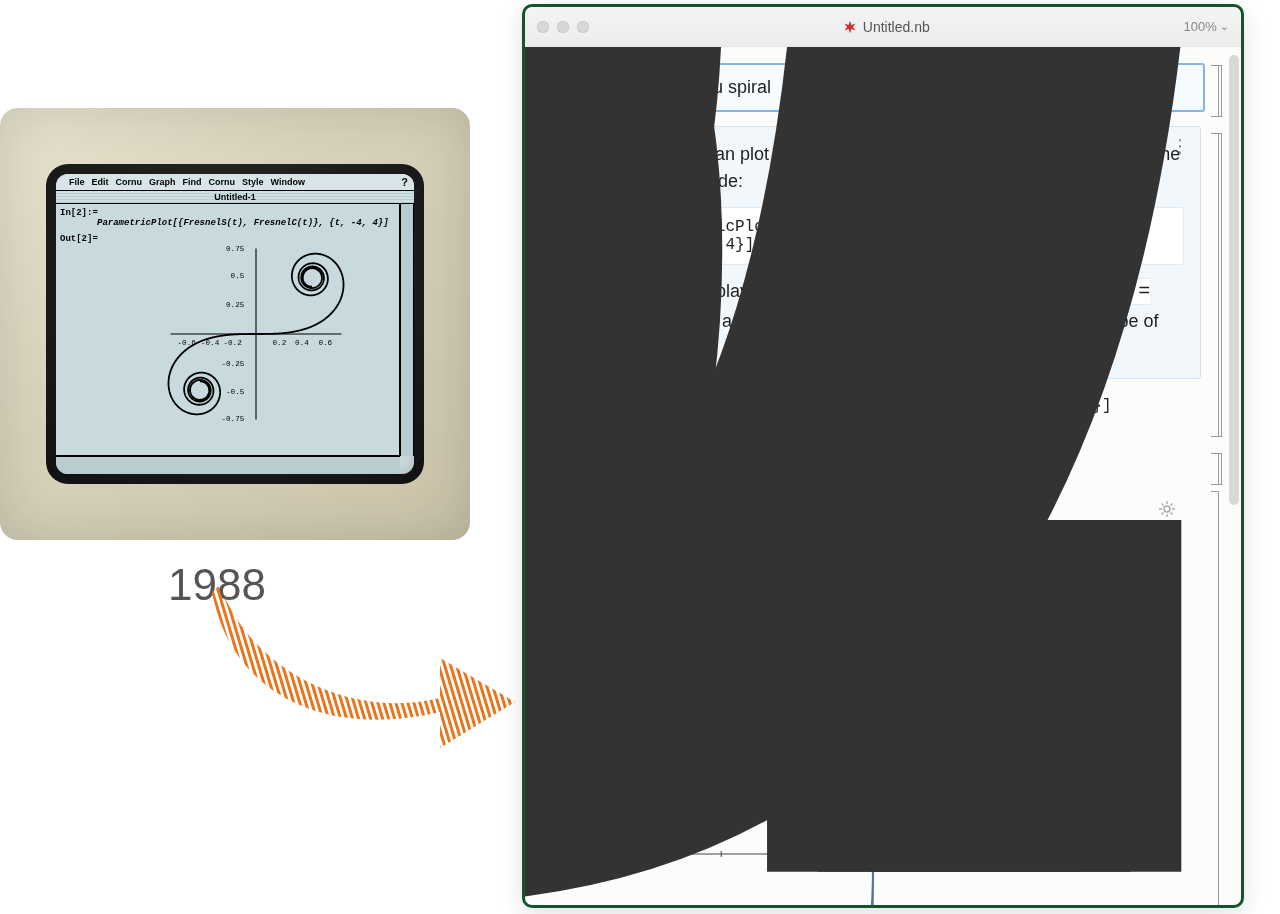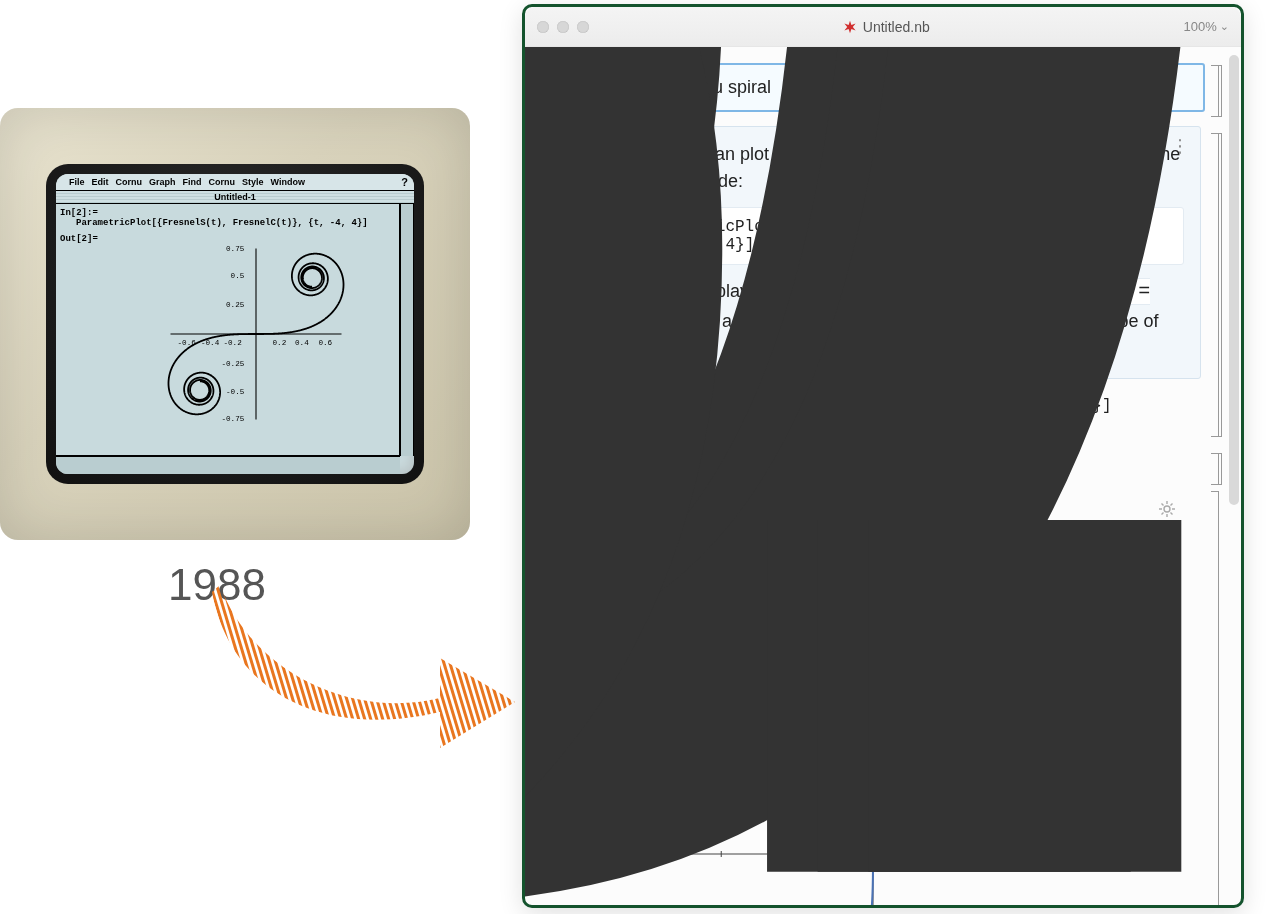--- a/index.html
+++ b/index.html
@@ -167,21 +167,21 @@
         <span>Graph</span>
         <span>Find</span>
         <span>Cornu</span>
         <span>Style</span>
         <span>Window</span>
         <span class="help">?</span>
       </div>
       <div class="mac-titlebar">Untitled-1</div>
       <div class="mac-body">
         <div class="mac-in"><span>In[2]:=</span></div>
-        <div class="mac-in" style="margin-left:16px;">ParametricPlot[{FresnelS(t), FresnelC(t)}, {t, -4, 4}]</div>
+        <div class="mac-in" style="margin-left:37px;font-style:italic;">ParametricPlot[{FresnelS(t), FresnelC(t)}, {t, -4, 4}]</div>
         <div class="mac-out"><span>Out[2]=</span></div>
         <div class="mac-plot">
           <svg viewBox="-1 -1 2 2">
             <g stroke="#000" stroke-width="0.012" fill="none">
               <line x1="-0.95" y1="0" x2="0.95" y2="0"></line>
               <line x1="0" y1="-0.95" x2="0" y2="0.95"></line>
             </g>
             <g id="mac-fresnel" stroke="#000" stroke-width="0.02" fill="none">
                 <path d="M-0.6230 0.5257 L-0.6180 0.5257 L-0.6130 0.5259 L-0.6081 0.5264 L-0.6031 0.5272 L-0.5982 0.5282 L-0.5934 0.5294 L-0.5886 0.5309 L-0.5839 0.5326 L-0.5793 0.5346 L-0.5748 0.5367 L-0.5704 0.5391 L-0.5661 0.5417 L-0.5620 0.5446 L-0.5580 0.5476 L-0.5542 0.5508 L-0.5505 0.5542 L-0.5471 0.5578 L-0.5437 0.5615 L-0.5406 0.5654 L-0.5377 0.5695 L-0.5350 0.5737 L-0.5325 0.5780 L-0.5302 0.5825 L-0.5281 0.5870 L-0.5262 0.5916 L-0.5246 0.5964 L-0.5232 0.6012 L-0.5221 0.6060 L-0.5212 0.6110 L-0.5205 0.6159 L-0.5201 0.6209 L-0.5199 0.6259 L-0.5200 0.6309 L-0.5203 0.6359 L-0.5208 0.6409 L-0.5216 0.6458 L-0.5226 0.6507 L-0.5239 0.6555 L-0.5254 0.6603 L-0.5271 0.6650 L-0.5290 0.6696 L-0.5312 0.6741 L-0.5336 0.6785 L-0.5362 0.6828 L-0.5390 0.6869 L-0.5419 0.6909 L-0.5451 0.6948 L-0.5485 0.6985 L-0.5520 0.7020 L-0.5557 0.7054 L-0.5596 0.7086 L-0.5636 0.7116 L-0.5677 0.7144 L-0.5720 0.7170 L-0.5764 0.7194 L-0.5808 0.7216 L-0.5854 0.7236 L-0.5901 0.7253 L-0.5949 0.7269 L-0.5997 0.7282 L-0.6046 0.7292 L-0.6095 0.7301 L-0.6145 0.7307 L-0.6195 0.7310 L-0.6245 0.7312 L-0.6295 0.7311 L-0.6345 0.7308 L-0.6394 0.7302 L-0.6444 0.7294 L-0.6493 0.7284 L-0.6541 0.7271 L-0.6589 0.7256 L-0.6636 0.7239 L-0.6682 0.7220 L-0.6727 0.7199 L-0.6771 0.7175 L-0.6814 0.7150 L-0.6856 0.7123 L-0.6897 0.7093 L-0.6936 0.7062 L-0.6973 0.7029 L-0.7010 0.6995 L-0.7044 0.6958 L-0.7077 0.6921 L-0.7108 0.6881 L-0.7137 0.6841 L-0.7164 0.6799 L-0.7189 0.6755 L-0.7212 0.6711 L-0.7234 0.6666 L-0.7253 0.6620 L-0.7270 0.6573 L-0.7285 0.6525 L-0.7297 0.6477 L-0.7308 0.6428 L-0.7316 0.6378 L-0.7322 0.6329 L-0.7325 0.6279 L-0.7327 0.6229 L-0.7326 0.6179 L-0.7323 0.6129 L-0.7317 0.6079 L-0.7310 0.6030 L-0.7300 0.5981 L-0.7288 0.5932 L-0.7274 0.5884 L-0.7257 0.5837 L-0.7239 0.5791 L-0.7218 0.5745 L-0.7196 0.5700 L-0.7171 0.5657 L-0.7145 0.5614 L-0.7116 0.5573 L-0.7086 0.5533 L-0.7054 0.5495 L-0.7021 0.5458 L-0.6986 0.5422 L-0.6949 0.5388 L-0.6911 0.5356 L-0.6871 0.5325 L-0.6830 0.5297 L-0.6788 0.5270 L-0.6745 0.5245 L-0.6700 0.5221 L-0.6655 0.5200 L-0.6609 0.5181 L-0.6562 0.5164 L-0.6514 0.5149 L-0.6466 0.5136 L-0.6417 0.5125 L-0.6368 0.5117 L-0.6318 0.5110 L-0.6269 0.5106 L-0.6219 0.5104 L-0.6169 0.5104 L-0.6119 0.5106 L-0.6069 0.5111 L-0.6019 0.5117 L-0.5970 0.5126 L-0.5921 0.5137 L-0.5873 0.5150 L-0.5825 0.5165 L-0.5778 0.5182 L-0.5732 0.5201 L-0.5687 0.5222 L-0.5642 0.5245 L-0.5599 0.5269 L-0.5556 0.5296 L-0.5515 0.5325 L-0.5476 0.5355 L-0.5437 0.5387 L-0.5400 0.5420 L-0.5364 0.5455 L-0.5330 0.5492 L-0.5297 0.5530 L-0.5267 0.5569 L-0.5237 0.5610 L-0.5210 0.5651 L-0.5184 0.5694 L-0.5160 0.5738 L-0.5138 0.5783 L-0.5118 0.5829 L-0.5100 0.5876 L-0.5084 0.5923 L-0.5070 0.5971 L-0.5058 0.6019 L-0.5048 0.6068 L-0.5040 0.6118 L-0.5034 0.6167 L-0.5030 0.6217 L-0.5028 0.6267 L-0.5029 0.6317 L-0.5031 0.6367 L-0.5036 0.6417 L-0.5042 0.6466 L-0.5051 0.6516 L-0.5061 0.6565 L-0.5074 0.6613 L-0.5089 0.6661 L-0.5105 0.6708 L-0.5124 0.6754 L-0.5144 0.6800 L-0.5166 0.6845 L-0.5190 0.6889 L-0.5216 0.6931 L-0.5244 0.6973 L-0.5273 0.7014 L-0.5304 0.7053 L-0.5337 0.7091 L-0.5371 0.7127 L-0.5406 0.7163 L-0.5443 0.7196 L-0.5481 0.7229 L-0.5521 0.7259 L-0.5562 0.7288 L-0.5603 0.7316 L-0.5646 0.7341 L-0.5690 0.7365 L-0.5735 0.7387 L-0.5781 0.7408 L-0.5827 0.7426 L-0.5875 0.7442 L-0.5922 0.7457 L-0.5971 0.7470 L-0.6020 0.7480 L-0.6069 0.7489 L-0.6118 0.7496 L-0.6168 0.7501 L-0.6218 0.7504 L-0.6268 0.7505 L-0.6318 0.7503 L-0.6368 0.7500 L-0.6418 0.7495 L-0.6467 0.7488 L-0.6516 0.7479 L-0.6565 0.7468 L-0.6613 0.7455 L-0.6661 0.7441 L-0.6708 0.7424 L-0.6755 0.7406 L-0.6800 0.7385 L-0.6845 0.7363 L-0.6889 0.7340 L-0.6932 0.7314 L-0.6974 0.7287 L-0.7015 0.7258 L-0.7055 0.7228 L-0.7094 0.7196 L-0.7131 0.7163 L-0.7167 0.7128 L-0.7201 0.7092 L-0.7235 0.7054 L-0.7266 0.7016 L-0.7296 0.6976 L-0.7325 0.6935 L-0.7352 0.6893 L-0.7378 0.6850 L-0.7401 0.6806 L-0.7423 0.6761 L-0.7444 0.6715 L-0.7462 0.6669 L-0.7479 0.6622 L-0.7494 0.6574 L-0.7507 0.6526 L-0.7518 0.6477 L-0.7528 0.6428 L-0.7535 0.6378 L-0.7541 0.6329 L-0.7544 0.6279 L-0.7546 0.6229 L-0.7546 0.6179 L-0.7544 0.6129 L-0.7541 0.6079 L-0.7535 0.6029 L-0.7528 0.5980 L-0.7518 0.5931 L-0.7507 0.5882 L-0.7494 0.5834 L-0.7479 0.5786 L-0.7463 0.5739 L-0.7444 0.5692 L-0.7424 0.5647 L-0.7403 0.5601 L-0.7379 0.5557 L-0.7354 0.5514 L-0.7328 0.5472 L-0.7300 0.5430 L-0.7270 0.5390 L-0.7239 0.5351 L-0.7207 0.5313 L-0.7173 0.5276 L-0.7138 0.5240 L-0.7101 0.5206 L-0.7063 0.5173 L-0.7025 0.5142 L-0.6985 0.5112 L-0.6944 0.5083 L-0.6902 0.5056 L-0.6858 0.5031 L-0.6815 0.5007 L-0.6770 0.4985 L-0.6724 0.4964 L-0.6678 0.4945 L-0.6631 0.4928 L-0.6584 0.4912 L-0.6536 0.4898 L-0.6487 0.4886 L-0.6438 0.4875 L-0.6389 0.4867 L-0.6340 0.4860 L-0.6290 0.4855 L-0.6240 0.4851 L-0.6190 0.4850 L-0.6140 0.4850 L-0.6090 0.4852 L-0.6040 0.4856 L-0.5990 0.4861 L-0.5941 0.4868 L-0.5892 0.4877 L-0.5843 0.4888 L-0.5794 0.4900 L-0.5747 0.4915 L-0.5699 0.4930 L-0.5652 0.4948 L-0.5606 0.4967 L-0.5560 0.4988 L-0.5516 0.5010 L-0.5472 0.5034 L-0.5429 0.5059 L-0.5386 0.5086 L-0.5345 0.5114 L-0.5305 0.5144 L-0.5266 0.5175 L-0.5228 0.5207 L-0.5191 0.5241 L-0.5155 0.5276 L-0.5120 0.5312 L-0.5087 0.5349 L-0.5055 0.5388 L-0.5024 0.5427 L-0.4995 0.5468 L-0.4967 0.5509 L-0.4941 0.5552 L-0.4916 0.5595 L-0.4892 0.5639 L-0.4870 0.5684 L-0.4850 0.5730 L-0.4831 0.5776 L-0.4814 0.5823 L-0.4798 0.5870 L-0.4784 0.5918 L-0.4771 0.5967 L-0.4760 0.6015 L-0.4751 0.6065 L-0.4744 0.6114 L-0.4738 0.6164 L-0.4733 0.6213 L-0.4731 0.6263 L-0.4730 0.6313 L-0.4731 0.6363 L-0.4733 0.6413 L-0.4737 0.6463 L-0.4743 0.6513 L-0.4750 0.6562 L-0.4759 0.6611 L-0.4770 0.6660 L-0.4782 0.6709 L-0.4795 0.6757 L-0.4811 0.6805 L-0.4828 0.6852 L-0.4846 0.6898 L-0.4866 0.6944 L-0.4887 0.6989 L-0.4910 0.7034 L-0.4935 0.7077 L-0.4960 0.7120 L-0.4987 0.7162 L-0.5016 0.7203 L-0.5045 0.7244 L-0.5076 0.7283 L-0.5109 0.7321 L-0.5142 0.7358 L-0.5177 0.7394 L-0.5213 0.7429 L-0.5249 0.7463 L-0.5287 0.7495 L-0.5326 0.7527 L-0.5366 0.7557 L-0.5407 0.7586 L-0.5449 0.7613 L-0.5492 0.7639 L-0.5535 0.7664 L-0.5579 0.7688 L-0.5624 0.7710 L-0.5670 0.7730 L-0.5716 0.7749 L-0.5763 0.7767 L-0.5810 0.7783 L-0.5858 0.7798 L-0.5906 0.7811 L-0.5955 0.7823 L-0.6003 0.7833 L-0.6053 0.7842 L-0.6102 0.7849 L-0.6152 0.7854 L-0.6202 0.7858 L-0.6252 0.7861 L-0.6302 0.7862 L-0.6352 0.7861 L-0.6402 0.7859 L-0.6451 0.7855 L-0.6501 0.7850 L-0.6551 0.7844 L-0.6600 0.7835 L-0.6649 0.7826 L-0.6698 0.7815 L-0.6746 0.7802 L-0.6794 0.7788 L-0.6842 0.7772 L-0.6889 0.7755 L-0.6935 0.7737 L-0.6981 0.7717 L-0.7026 0.7696 L-0.7071 0.7673 L-0.7115 0.7649 L-0.7158 0.7624 L-0.7201 0.7598 L-0.7242 0.7570 L-0.7283 0.7541 L-0.7323 0.7511 L-0.7362 0.7480 L-0.7400 0.7447 L-0.7437 0.7414 L-0.7473 0.7379 L-0.7508 0.7344 L-0.7542 0.7307 L-0.7575 0.7269 L-0.7607 0.7231 L-0.7637 0.7191 L-0.7667 0.7151 L-0.7695 0.7109 L-0.7722 0.7067 L-0.7748 0.7025 L-0.7773 0.6981 L-0.7796 0.6937 L-0.7818 0.6892 L-0.7839 0.6846 L-0.7858 0.6800 L-0.7876 0.6754 L-0.7893 0.6707 L-0.7908 0.6659 L-0.7922 0.6611 L-0.7935 0.6563 L-0.7946 0.6514 L-0.7956 0.6465 L-0.7964 0.6415 L-0.7971 0.6366 L-0.7977 0.6316 L-0.7981 0.6266 L-0.7984 0.6217 L-0.7985 0.6167 L-0.7985 0.6117 L-0.7984 0.6067 L-0.7981 0.6017 L-0.7976 0.5967 L-0.7971 0.5917 L-0.7964 0.5868 L-0.7956 0.5818 L-0.7946 0.5769 L-0.7935 0.5721 L-0.7922 0.5672 L-0.7908 0.5624 L-0.7893 0.5576 L-0.7877 0.5529 L-0.7859 0.5482 L-0.7840 0.5436 L-0.7820 0.5390 L-0.7799 0.5345 L-0.7776 0.5301 L-0.7752 0.5257 L-0.7727 0.5213 L-0.7701 0.5171 L-0.7673 0.5129 L-0.7645 0.5088 L-0.7615 0.5048 L-0.7585 0.5008 L-0.7553 0.4970 L-0.7520 0.4932 L-0.7486 0.4895 L-0.7452 0.4859 L-0.7416 0.4824 L-0.7379 0.4790 L-0.7342 0.4757 L-0.7304 0.4725 L-0.7264 0.4694 L-0.7224 0.4663 L-0.7184 0.4635 L-0.7142 0.4607 L-0.7100 0.4580 L-0.7057 0.4554 L-0.7014 0.4530 L-0.6969 0.4506 L-0.6925 0.4484 L-0.6879 0.4463 L-0.6833 0.4443 L-0.6787 0.4425 L-0.6740 0.4407 L-0.6693 0.4391 L-0.6645 0.4376 L-0.6597 0.4362 L-0.6549 0.4349 L-0.6500 0.4338 L-0.6451 0.4328 L-0.6402 0.4319 L-0.6352 0.4312 L-0.6303 0.4305 L-0.6253 0.4300 L-0.6203 0.4297 L-0.6153 0.4294 L-0.6103 0.4293 L-0.6053 0.4293 L-0.6003 0.4294 L-0.5953 0.4297 L-0.5903 0.4300 L-0.5854 0.4305 L-0.5804 0.4312 L-0.5755 0.4319 L-0.5705 0.4328 L-0.5656 0.4338 L-0.5608 0.4349 L-0.5559 0.4361 L-0.5511 0.4375 L-0.5463 0.4389 L-0.5416 0.4405 L-0.5369 0.4422 L-0.5322 0.4440 L-0.5276 0.4459 L-0.5230 0.4480 L-0.5185 0.4501 L-0.5141 0.4524 L-0.5097 0.4548 L-0.5053 0.4572 L-0.5010 0.4598 L-0.4968 0.4625 L-0.4926 0.4653 L-0.4885 0.4681 L-0.4845 0.4711 L-0.4806 0.4742 L-0.4767 0.4773 L-0.4729 0.4806 L-0.4692 0.4839 L-0.4655 0.4873 L-0.4620 0.4909 L-0.4585 0.4944 L-0.4551 0.4981 L-0.4518 0.5019 L-0.4486 0.5057 L-0.4455 0.5096 L-0.4424 0.5136 L-0.4395 0.5176 L-0.4366 0.5217 L-0.4339 0.5259 L-0.4312 0.5301 L-0.4287 0.5344 L-0.4262 0.5388 L-0.4239 0.5432 L-0.4216 0.5477 L-0.4195 0.5522 L-0.4174 0.5567 L-0.4155 0.5614 L-0.4136 0.5660 L-0.4119 0.5707 L-0.4103 0.5754 L-0.4087 0.5802 L-0.4073 0.5850 L-0.4060 0.5898 L-0.4048 0.5947 L-0.4037 0.5995 L-0.4027 0.6044 L-0.4019 0.6094 L-0.4011 0.6143 L-0.4005 0.6193 L-0.3999 0.6242 L-0.3995 0.6292 L-0.3992 0.6342 L-0.3989 0.6392 L-0.3988 0.6442 L-0.3988 0.6492 L-0.3989 0.6542 L-0.3992 0.6592 L-0.3995 0.6642 L-0.3999 0.6692 L-0.4005 0.6741 L-0.4011 0.6791 L-0.4019 0.6840 L-0.4027 0.6890 L-0.4037 0.6939 L-0.4048 0.6987 L-0.4059 0.7036 L-0.4072 0.7084 L-0.4086 0.7132 L-0.4101 0.7180 L-0.4116 0.7228 L-0.4133 0.7275 L-0.4151 0.7322 L-0.4170 0.7368 L-0.4189 0.7414 L-0.4210 0.7459 L-0.4232 0.7505 L-0.4254 0.7549 L-0.4277 0.7593 L-0.4302 0.7637 L-0.4327 0.7680 L-0.4353 0.7723 L-0.4380 0.7765 L-0.4408 0.7806 L-0.4437 0.7847 L-0.4466 0.7888 L-0.4496 0.7928 L-0.4527 0.7967 L-0.4559 0.8005 L-0.4592 0.8043 L-0.4625 0.8080 L-0.4659 0.8117 L-0.4694 0.8153 L-0.4730 0.8188 L-0.4766 0.8222 L-0.4803 0.8256 L-0.4841 0.8289 L-0.4879 0.8321 L-0.4918 0.8353 L-0.4957 0.8384 L-0.4997 0.8413 L-0.5038 0.8443 L-0.5079 0.8471 L-0.5121 0.8499 L-0.5163 0.8525 L-0.5206 0.8551 L-0.5249 0.8576 L-0.5293 0.8601 L-0.5337 0.8624 L-0.5381 0.8647 L-0.5426 0.8668 L-0.5472 0.8689 L-0.5518 0.8709 L-0.5564 0.8728 L-0.5610 0.8747 L-0.5657 0.8764 L-0.5705 0.8780 L-0.5752 0.8796 L-0.5800 0.8811 L-0.5848 0.8825 L-0.5896 0.8838 L-0.5945 0.8850 L-0.5993 0.8861 L-0.6042 0.8871 L-0.6091 0.8880 L-0.6141 0.8889 L-0.6190 0.8896 L-0.6240 0.8903 L-0.6289 0.8909 L-0.6339 0.8914 L-0.6389 0.8918 L-0.6439 0.8921 L-0.6489 0.8923 L-0.6539 0.8924 L-0.6589 0.8925 L-0.6639 0.8924 L-0.6689 0.8923 L-0.6739 0.8921 L-0.6789 0.8917 L-0.6838 0.8913 L-0.6888 0.8909 L-0.6938 0.8903 L-0.6987 0.8896 L-0.7037 0.8889 L-0.7086 0.8880 L-0.7135 0.8871 L-0.7184 0.8861 L-0.7233 0.8850 L-0.7282 0.8839 L-0.7330 0.8826 L-0.7378 0.8813 L-0.7426 0.8798 L-0.7474 0.8784 L-0.7521 0.8768 L-0.7569 0.8751 L-0.7616 0.8734 L-0.7662 0.8716 L-0.7708 0.8697 L-0.7754 0.8677 L-0.7800 0.8657 L-0.7845 0.8635 L-0.7890 0.8613 L-0.7935 0.8591 L-0.7979 0.8567 L-0.8023 0.8543 L-0.8066 0.8518 L-0.8109 0.8493 L-0.8152 0.8467 L-0.8194 0.8440 L-0.8236 0.8412 L-0.8277 0.8384 L-0.8318 0.8355 L-0.8358 0.8326 L-0.8398 0.8295 L-0.8437 0.8265 L-0.8476 0.8233 L-0.8515 0.8201 L-0.8552 0.8169 L-0.8590 0.8135 L-0.8627 0.8102 L-0.8663 0.8067 L-0.8699 0.8032 L-0.8734 0.7997 L-0.8769 0.7961 L-0.8803 0.7924 L-0.8837 0.7887 L-0.8870 0.7850 L-0.8902 0.7812 L-0.8934 0.7773 L-0.8965 0.7734 L-0.8996 0.7695 L-0.9026 0.7655 L-0.9055 0.7614 L-0.9084 0.7574 L-0.9113 0.7532 L-0.9140 0.7491 L-0.9167 0.7449 L-0.9194 0.7406 L-0.9220 0.7364 L-0.9245 0.7320 L-0.9269 0.7277 L-0.9293 0.7233 L-0.9317 0.7189 L-0.9339 0.7144 L-0.9361 0.7099 L-0.9383 0.7054 L-0.9404 0.7009 L-0.9424 0.6963 L-0.9443 0.6917 L-0.9462 0.6870 L-0.9480 0.6824 L-0.9498 0.6777 L-0.9514 0.6730 L-0.9531 0.6683 L-0.9546 0.6635 L-0.9561 0.6587 L-0.9575 0.6539 L-0.9589 0.6491 L-0.9602 0.6443 L-0.9614 0.6394 L-0.9626 0.6346 L-0.9637 0.6297 L-0.9647 0.6248 L-0.9657 0.6199 L-0.9666 0.6150 L-0.9674 0.6101 L-0.9682 0.6051 L-0.9689 0.6002 L-0.9695 0.5952 L-0.9701 0.5902 L-0.9706 0.5853 L-0.9710 0.5803 L-0.9714 0.5753 L-0.9717 0.5703 L-0.9720 0.5653 L-0.9722 0.5603 L-0.9723 0.5553 L-0.9724 0.5503 L-0.9724 0.5453 L-0.9723 0.5403 L-0.9722 0.5353 L-0.9720 0.5303 L-0.9717 0.5253 L-0.9714 0.5203 L-0.9711 0.5154 L-0.9706 0.5104 L-0.9701 0.5054 L-0.9696 0.5004 L-0.9690 0.4955 L-0.9683 0.4905 L-0.9676 0.4856 L-0.9668 0.4806 L-0.9659 0.4757 L-0.9650 0.4708 L-0.9640 0.4659 L-0.9630 0.4610 L-0.9619 0.4561 L-0.9608 0.4512 L-0.9596 0.4464 L-0.9583 0.4415 L-0.9570 0.4367 L-0.9557 0.4319 L-0.9543 0.4271 L-0.9528 0.4223 L-0.9513 0.4176 L-0.9497 0.4128 L-0.9481 0.4081 L-0.9464 0.4034 L-0.9446 0.3987 L-0.9429 0.3940 L-0.9410 0.3894 L-0.9391 0.3848 L-0.9372 0.3801 L-0.9352 0.3756 L-0.9332 0.3710 L-0.9311 0.3664 L-0.9289 0.3619 L-0.9268 0.3574 L-0.9245 0.3530 L-0.9222 0.3485 L-0.9199 0.3441 L-0.9176 0.3397 L-0.9151 0.3353 L-0.9127 0.3309 L-0.9102 0.3266 L-0.9076 0.3223 L-0.9050 0.3180 L-0.9024 0.3138 L-0.8997 0.3096 L-0.8970 0.3054 L-0.8942 0.3012 L-0.8914 0.2971 L-0.8886 0.2930 L-0.8857 0.2889 L-0.8828 0.2848 L-0.8798 0.2808 L-0.8768 0.2768 L-0.8738 0.2728 L-0.8707 0.2689 L-0.8676 0.2650 L-0.8644 0.2611 L-0.8612 0.2572 L-0.8580 0.2534 L-0.8547 0.2496 L-0.8514 0.2459 L-0.8481 0.2421 L-0.8447 0.2384 L-0.8413 0.2348 L-0.8379 0.2311 L-0.8344 0.2275 L-0.8309 0.2240 L-0.8274 0.2204 L-0.8239 0.2169 L-0.8203 0.2134 L-0.8166 0.2100 L-0.8130 0.2066 L-0.8093 0.2032 L-0.8056 0.1998 L-0.8019 0.1965 L-0.7981 0.1932 L-0.7943 0.1900 L-0.7905 0.1867 L-0.7866 0.1835 L-0.7828 0.1804 L-0.7789 0.1773 L-0.7749 0.1742 L-0.7710 0.1711 L-0.7670 0.1681 L-0.7630 0.1651 L-0.7590 0.1621 L-0.7549 0.1592 L-0.7509 0.1563 L-0.7468 0.1534 L-0.7427 0.1506 L-0.7385 0.1477 L-0.7344 0.1450 L-0.7302 0.1422 L-0.7260 0.1395 L-0.7218 0.1368 L-0.7175 0.1342 L-0.7133 0.1316 L-0.7090 0.1290 L-0.7047 0.1264 L-0.7004 0.1239 L-0.6960 0.1214 L-0.6917 0.1190 L-0.6873 0.1165 L-0.6829 0.1141 L-0.6785 0.1118 L-0.6741 0.1095 L-0.6696 0.1071 L-0.6652 0.1049 L-0.6607 0.1026 L-0.6562 0.1004 L-0.6517 0.0982 L-0.6472 0.0961 L-0.6427 0.0940 L-0.6381 0.0919 L-0.6336 0.0898 L-0.6290 0.0878 L-0.6244 0.0858 L-0.6198 0.0838 L-0.6152 0.0819 L-0.6106 0.0800 L-0.6060 0.0781 L-0.6013 0.0762 L-0.5967 0.0744 L-0.5920 0.0726 L-0.5873 0.0708 L-0.5827 0.0691 L-0.5780 0.0674 L-0.5733 0.0657 L-0.5685 0.0640 L-0.5638 0.0624 L-0.5591 0.0608 L-0.5543 0.0592 L-0.5496 0.0577 L-0.5448 0.0561 L-0.5400 0.0546 L-0.5353 0.0532 L-0.5305 0.0517 L-0.5257 0.0503 L-0.5209 0.0489 L-0.5161 0.0475 L-0.5113 0.0462 L-0.5064 0.0449 L-0.5016 0.0436 L-0.4968 0.0423 L-0.4919 0.0411 L-0.4871 0.0399 L-0.4822 0.0387 L-0.4774 0.0375 L-0.4725 0.0363 L-0.4676 0.0352 L-0.4627 0.0341 L-0.4579 0.0330 L-0.4530 0.0320 L-0.4481 0.0310 L-0.4432 0.0299 L-0.4383 0.0290 L-0.4334 0.0280 L-0.4285 0.0270 L-0.4236 0.0261 L-0.4186 0.0252 L-0.4137 0.0243 L-0.4088 0.0235 L-0.4039 0.0226 L-0.3989 0.0218 L-0.3940 0.0210 L-0.3891 0.0202 L-0.3841 0.0195 L-0.3792 0.0187 L-0.3742 0.0180 L-0.3693 0.0173 L-0.3643 0.0166 L-0.3594 0.0159 L-0.3544 0.0153 L-0.3495 0.0147 L-0.3445 0.0140 L-0.3395 0.0134 L-0.3346 0.0129 L-0.3296 0.0123 L-0.3246 0.0118 L-0.3196 0.0112 L-0.3147 0.0107 L-0.3097 0.0102 L-0.3047 0.0097 L-0.2997 0.0093 L-0.2948 0.0088 L-0.2898 0.0084 L-0.2848 0.0080 L-0.2798 0.0076 L-0.2748 0.0072 L-0.2698 0.0068 L-0.2649 0.0064 L-0.2599 0.0061 L-0.2549 0.0057 L-0.2499 0.0054 L-0.2449 0.0051 L-0.2399 0.0048 L-0.2349 0.0045 L-0.2299 0.0042 L-0.2249 0.0039 L-0.2199 0.0037 L-0.2150 0.0034 L-0.2100 0.0032 L-0.2050 0.0030 L-0.2000 0.0028 L-0.1950 0.0026 L-0.1900 0.0024 L-0.1850 0.0022 L-0.1800 0.0020 L-0.1750 0.0019 L-0.1700 0.0017 L-0.1650 0.0016 L-0.1600 0.0014 L-0.1550 0.0013 L-0.1500 0.0012 L-0.1450 0.0011 L-0.1400 0.0010 L-0.1350 0.0009 L-0.1300 0.0008 L-0.1250 0.0007 L-0.1200 0.0006 L-0.1150 0.0005 L-0.1100 0.0005 L-0.1050 0.0004 L-0.1000 0.0004 L-0.0950 0.0003 L-0.0900 0.0003 L-0.0850 0.0002 L-0.0800 0.0002 L-0.0750 0.0002 L-0.0700 0.0001 L-0.0650 0.0001 L-0.0600 0.0001 L-0.0550 0.0001 L-0.0500 0.0000 L-0.0450 0.0000 L-0.0400 0.0000 L-0.0350 0.0000 L-0.0300 0.0000 L-0.0250 0.0000 L-0.0200 0.0000 L-0.0150 0.0000 L-0.0100 0.0000 L-0.0050 0.0000 L0.0000 0.0000 L0.0000 0.0000 L0.0050 -0.0000 L0.0100 -0.0000 L0.0150 -0.0000 L0.0200 -0.0000 L0.0250 -0.0000 L0.0300 -0.0000 L0.0350 -0.0000 L0.0400 -0.0000 L0.0450 -0.0000 L0.0500 -0.0000 L0.0550 -0.0001 L0.0600 -0.0001 L0.0650 -0.0001 L0.0700 -0.0001 L0.0750 -0.0002 L0.0800 -0.0002 L0.0850 -0.0002 L0.0900 -0.0003 L0.0950 -0.0003 L0.1000 -0.0004 L0.1050 -0.0004 L0.1100 -0.0005 L0.1150 -0.0005 L0.1200 -0.0006 L0.1250 -0.0007 L0.1300 -0.0008 L0.1350 -0.0009 L0.1400 -0.0010 L0.1450 -0.0011 L0.1500 -0.0012 L0.1550 -0.0013 L0.1600 -0.0014 L0.1650 -0.0016 L0.1700 -0.0017 L0.1750 -0.0019 L0.1800 -0.0020 L0.1850 -0.0022 L0.1900 -0.0024 L0.1950 -0.0026 L0.2000 -0.0028 L0.2050 -0.0030 L0.2100 -0.0032 L0.2150 -0.0034 L0.2199 -0.0037 L0.2249 -0.0039 L0.2299 -0.0042 L0.2349 -0.0045 L0.2399 -0.0048 L0.2449 -0.0051 L0.2499 -0.0054 L0.2549 -0.0057 L0.2599 -0.0061 L0.2649 -0.0064 L0.2698 -0.0068 L0.2748 -0.0072 L0.2798 -0.0076 L0.2848 -0.0080 L0.2898 -0.0084 L0.2948 -0.0088 L0.2997 -0.0093 L0.3047 -0.0097 L0.3097 -0.0102 L0.3147 -0.0107 L0.3196 -0.0112 L0.3246 -0.0118 L0.3296 -0.0123 L0.3346 -0.0129 L0.3395 -0.0134 L0.3445 -0.0140 L0.3495 -0.0147 L0.3544 -0.0153 L0.3594 -0.0159 L0.3643 -0.0166 L0.3693 -0.0173 L0.3742 -0.0180 L0.3792 -0.0187 L0.3841 -0.0195 L0.3891 -0.0202 L0.3940 -0.0210 L0.3989 -0.0218 L0.4039 -0.0226 L0.4088 -0.0235 L0.4137 -0.0243 L0.4186 -0.0252 L0.4236 -0.0261 L0.4285 -0.0270 L0.4334 -0.0280 L0.4383 -0.0290 L0.4432 -0.0299 L0.4481 -0.0310 L0.4530 -0.0320 L0.4579 -0.0330 L0.4627 -0.0341 L0.4676 -0.0352 L0.4725 -0.0363 L0.4774 -0.0375 L0.4822 -0.0387 L0.4871 -0.0399 L0.4919 -0.0411 L0.4968 -0.0423 L0.5016 -0.0436 L0.5064 -0.0449 L0.5113 -0.0462 L0.5161 -0.0475 L0.5209 -0.0489 L0.5257 -0.0503 L0.5305 -0.0517 L0.5353 -0.0532 L0.5400 -0.0546 L0.5448 -0.0561 L0.5496 -0.0577 L0.5543 -0.0592 L0.5591 -0.0608 L0.5638 -0.0624 L0.5685 -0.0640 L0.5733 -0.0657 L0.5780 -0.0674 L0.5827 -0.0691 L0.5873 -0.0708 L0.5920 -0.0726 L0.5967 -0.0744 L0.6013 -0.0762 L0.6060 -0.0781 L0.6106 -0.0800 L0.6152 -0.0819 L0.6198 -0.0838 L0.6244 -0.0858 L0.6290 -0.0878 L0.6336 -0.0898 L0.6381 -0.0919 L0.6427 -0.0940 L0.6472 -0.0961 L0.6517 -0.0982 L0.6562 -0.1004 L0.6607 -0.1026 L0.6652 -0.1049 L0.6696 -0.1071 L0.6741 -0.1095 L0.6785 -0.1118 L0.6829 -0.1141 L0.6873 -0.1165 L0.6917 -0.1190 L0.6960 -0.1214 L0.7004 -0.1239 L0.7047 -0.1264 L0.7090 -0.1290 L0.7133 -0.1316 L0.7175 -0.1342 L0.7218 -0.1368 L0.7260 -0.1395 L0.7302 -0.1422 L0.7344 -0.1450 L0.7385 -0.1477 L0.7427 -0.1506 L0.7468 -0.1534 L0.7509 -0.1563 L0.7549 -0.1592 L0.7590 -0.1621 L0.7630 -0.1651 L0.7670 -0.1681 L0.7710 -0.1711 L0.7749 -0.1742 L0.7789 -0.1773 L0.7828 -0.1804 L0.7866 -0.1835 L0.7905 -0.1867 L0.7943 -0.1900 L0.7981 -0.1932 L0.8019 -0.1965 L0.8056 -0.1998 L0.8093 -0.2032 L0.8130 -0.2066 L0.8166 -0.2100 L0.8203 -0.2134 L0.8239 -0.2169 L0.8274 -0.2204 L0.8309 -0.2240 L0.8344 -0.2275 L0.8379 -0.2311 L0.8413 -0.2348 L0.8447 -0.2384 L0.8481 -0.2421 L0.8514 -0.2459 L0.8547 -0.2496 L0.8580 -0.2534 L0.8612 -0.2572 L0.8644 -0.2611 L0.8676 -0.2650 L0.8707 -0.2689 L0.8738 -0.2728 L0.8768 -0.2768 L0.8798 -0.2808 L0.8828 -0.2848 L0.8857 -0.2889 L0.8886 -0.2930 L0.8914 -0.2971 L0.8942 -0.3012 L0.8970 -0.3054 L0.8997 -0.3096 L0.9024 -0.3138 L0.9050 -0.3180 L0.9076 -0.3223 L0.9102 -0.3266 L0.9127 -0.3309 L0.9151 -0.3353 L0.9176 -0.3397 L0.9199 -0.3441 L0.9222 -0.3485 L0.9245 -0.3530 L0.9268 -0.3574 L0.9289 -0.3619 L0.9311 -0.3664 L0.9332 -0.3710 L0.9352 -0.3756 L0.9372 -0.3801 L0.9391 -0.3848 L0.9410 -0.3894 L0.9429 -0.3940 L0.9446 -0.3987 L0.9464 -0.4034 L0.9481 -0.4081 L0.9497 -0.4128 L0.9513 -0.4176 L0.9528 -0.4223 L0.9543 -0.4271 L0.9557 -0.4319 L0.9570 -0.4367 L0.9583 -0.4415 L0.9596 -0.4464 L0.9608 -0.4512 L0.9619 -0.4561 L0.9630 -0.4610 L0.9640 -0.4659 L0.9650 -0.4708 L0.9659 -0.4757 L0.9668 -0.4806 L0.9676 -0.4856 L0.9683 -0.4905 L0.9690 -0.4955 L0.9696 -0.5004 L0.9701 -0.5054 L0.9706 -0.5104 L0.9711 -0.5154 L0.9714 -0.5203 L0.9717 -0.5253 L0.9720 -0.5303 L0.9722 -0.5353 L0.9723 -0.5403 L0.9724 -0.5453 L0.9724 -0.5503 L0.9723 -0.5553 L0.9722 -0.5603 L0.9720 -0.5653 L0.9717 -0.5703 L0.9714 -0.5753 L0.9710 -0.5803 L0.9706 -0.5853 L0.9701 -0.5902 L0.9695 -0.5952 L0.9689 -0.6002 L0.9682 -0.6051 L0.9674 -0.6101 L0.9666 -0.6150 L0.9657 -0.6199 L0.9647 -0.6248 L0.9637 -0.6297 L0.9626 -0.6346 L0.9614 -0.6394 L0.9602 -0.6443 L0.9589 -0.6491 L0.9575 -0.6539 L0.9561 -0.6587 L0.9546 -0.6635 L0.9531 -0.6683 L0.9514 -0.6730 L0.9498 -0.6777 L0.9480 -0.6824 L0.9462 -0.6870 L0.9443 -0.6917 L0.9424 -0.6963 L0.9404 -0.7009 L0.9383 -0.7054 L0.9361 -0.7099 L0.9339 -0.7144 L0.9317 -0.7189 L0.9293 -0.7233 L0.9269 -0.7277 L0.9245 -0.7320 L0.9220 -0.7364 L0.9194 -0.7406 L0.9167 -0.7449 L0.9140 -0.7491 L0.9113 -0.7532 L0.9084 -0.7574 L0.9055 -0.7614 L0.9026 -0.7655 L0.8996 -0.7695 L0.8965 -0.7734 L0.8934 -0.7773 L0.8902 -0.7812 L0.8870 -0.7850 L0.8837 -0.7887 L0.8803 -0.7924 L0.8769 -0.7961 L0.8734 -0.7997 L0.8699 -0.8032 L0.8663 -0.8067 L0.8627 -0.8102 L0.8590 -0.8135 L0.8552 -0.8169 L0.8515 -0.8201 L0.8476 -0.8233 L0.8437 -0.8265 L0.8398 -0.8295 L0.8358 -0.8326 L0.8318 -0.8355 L0.8277 -0.8384 L0.8236 -0.8412 L0.8194 -0.8440 L0.8152 -0.8467 L0.8109 -0.8493 L0.8066 -0.8518 L0.8023 -0.8543 L0.7979 -0.8567 L0.7935 -0.8591 L0.7890 -0.8613 L0.7845 -0.8635 L0.7800 -0.8657 L0.7754 -0.8677 L0.7708 -0.8697 L0.7662 -0.8716 L0.7616 -0.8734 L0.7569 -0.8751 L0.7521 -0.8768 L0.7474 -0.8784 L0.7426 -0.8798 L0.7378 -0.8813 L0.7330 -0.8826 L0.7282 -0.8839 L0.7233 -0.8850 L0.7184 -0.8861 L0.7135 -0.8871 L0.7086 -0.8880 L0.7037 -0.8889 L0.6987 -0.8896 L0.6938 -0.8903 L0.6888 -0.8909 L0.6838 -0.8913 L0.6789 -0.8917 L0.6739 -0.8921 L0.6689 -0.8923 L0.6639 -0.8924 L0.6589 -0.8925 L0.6539 -0.8924 L0.6489 -0.8923 L0.6439 -0.8921 L0.6389 -0.8918 L0.6339 -0.8914 L0.6289 -0.8909 L0.6240 -0.8903 L0.6190 -0.8896 L0.6141 -0.8889 L0.6091 -0.8880 L0.6042 -0.8871 L0.5993 -0.8861 L0.5945 -0.8850 L0.5896 -0.8838 L0.5848 -0.8825 L0.5800 -0.8811 L0.5752 -0.8796 L0.5705 -0.8780 L0.5657 -0.8764 L0.5610 -0.8747 L0.5564 -0.8728 L0.5518 -0.8709 L0.5472 -0.8689 L0.5426 -0.8668 L0.5381 -0.8647 L0.5337 -0.8624 L0.5293 -0.8601 L0.5249 -0.8576 L0.5206 -0.8551 L0.5163 -0.8525 L0.5121 -0.8499 L0.5079 -0.8471 L0.5038 -0.8443 L0.4997 -0.8413 L0.4957 -0.8384 L0.4918 -0.8353 L0.4879 -0.8321 L0.4841 -0.8289 L0.4803 -0.8256 L0.4766 -0.8222 L0.4730 -0.8188 L0.4694 -0.8153 L0.4659 -0.8117 L0.4625 -0.8080 L0.4592 -0.8043 L0.4559 -0.8005 L0.4527 -0.7967 L0.4496 -0.7928 L0.4466 -0.7888 L0.4437 -0.7847 L0.4408 -0.7806 L0.4380 -0.7765 L0.4353 -0.7723 L0.4327 -0.7680 L0.4302 -0.7637 L0.4277 -0.7593 L0.4254 -0.7549 L0.4232 -0.7505 L0.4210 -0.7459 L0.4189 -0.7414 L0.4170 -0.7368 L0.4151 -0.7322 L0.4133 -0.7275 L0.4116 -0.7228 L0.4101 -0.7180 L0.4086 -0.7132 L0.4072 -0.7084 L0.4059 -0.7036 L0.4048 -0.6987 L0.4037 -0.6939 L0.4027 -0.6890 L0.4019 -0.6840 L0.4011 -0.6791 L0.4005 -0.6741 L0.3999 -0.6692 L0.3995 -0.6642 L0.3992 -0.6592 L0.3989 -0.6542 L0.3988 -0.6492 L0.3988 -0.6442 L0.3989 -0.6392 L0.3992 -0.6342 L0.3995 -0.6292 L0.3999 -0.6242 L0.4005 -0.6193 L0.4011 -0.6143 L0.4019 -0.6094 L0.4027 -0.6044 L0.4037 -0.5995 L0.4048 -0.5947 L0.4060 -0.5898 L0.4073 -0.5850 L0.4087 -0.5802 L0.4103 -0.5754 L0.4119 -0.5707 L0.4136 -0.5660 L0.4155 -0.5614 L0.4174 -0.5567 L0.4195 -0.5522 L0.4216 -0.5477 L0.4239 -0.5432 L0.4262 -0.5388 L0.4287 -0.5344 L0.4312 -0.5301 L0.4339 -0.5259 L0.4366 -0.5217 L0.4395 -0.5176 L0.4424 -0.5136 L0.4455 -0.5096 L0.4486 -0.5057 L0.4518 -0.5019 L0.4551 -0.4981 L0.4585 -0.4944 L0.4620 -0.4909 L0.4655 -0.4873 L0.4692 -0.4839 L0.4729 -0.4806 L0.4767 -0.4773 L0.4806 -0.4742 L0.4845 -0.4711 L0.4885 -0.4681 L0.4926 -0.4653 L0.4968 -0.4625 L0.5010 -0.4598 L0.5053 -0.4572 L0.5097 -0.4548 L0.5141 -0.4524 L0.5185 -0.4501 L0.5230 -0.4480 L0.5276 -0.4459 L0.5322 -0.4440 L0.5369 -0.4422 L0.5416 -0.4405 L0.5463 -0.4389 L0.5511 -0.4375 L0.5559 -0.4361 L0.5608 -0.4349 L0.5656 -0.4338 L0.5705 -0.4328 L0.5755 -0.4319 L0.5804 -0.4312 L0.5854 -0.4305 L0.5903 -0.4300 L0.5953 -0.4297 L0.6003 -0.4294 L0.6053 -0.4293 L0.6103 -0.4293 L0.6153 -0.4294 L0.6203 -0.4297 L0.6253 -0.4300 L0.6303 -0.4305 L0.6352 -0.4312 L0.6402 -0.4319 L0.6451 -0.4328 L0.6500 -0.4338 L0.6549 -0.4349 L0.6597 -0.4362 L0.6645 -0.4376 L0.6693 -0.4391 L0.6740 -0.4407 L0.6787 -0.4425 L0.6833 -0.4443 L0.6879 -0.4463 L0.6925 -0.4484 L0.6969 -0.4506 L0.7014 -0.4530 L0.7057 -0.4554 L0.7100 -0.4580 L0.7142 -0.4607 L0.7184 -0.4635 L0.7224 -0.4663 L0.7264 -0.4694 L0.7304 -0.4725 L0.7342 -0.4757 L0.7379 -0.4790 L0.7416 -0.4824 L0.7452 -0.4859 L0.7486 -0.4895 L0.7520 -0.4932 L0.7553 -0.4970 L0.7585 -0.5008 L0.7615 -0.5048 L0.7645 -0.5088 L0.7673 -0.5129 L0.7701 -0.5171 L0.7727 -0.5213 L0.7752 -0.5257 L0.7776 -0.5301 L0.7799 -0.5345 L0.7820 -0.5390 L0.7840 -0.5436 L0.7859 -0.5482 L0.7877 -0.5529 L0.7893 -0.5576 L0.7908 -0.5624 L0.7922 -0.5672 L0.7935 -0.5721 L0.7946 -0.5769 L0.7956 -0.5818 L0.7964 -0.5868 L0.7971 -0.5917 L0.7976 -0.5967 L0.7981 -0.6017 L0.7984 -0.6067 L0.7985 -0.6117 L0.7985 -0.6167 L0.7984 -0.6217 L0.7981 -0.6266 L0.7977 -0.6316 L0.7971 -0.6366 L0.7964 -0.6415 L0.7956 -0.6465 L0.7946 -0.6514 L0.7935 -0.6563 L0.7922 -0.6611 L0.7908 -0.6659 L0.7893 -0.6707 L0.7876 -0.6754 L0.7858 -0.6800 L0.7839 -0.6846 L0.7818 -0.6892 L0.7796 -0.6937 L0.7773 -0.6981 L0.7748 -0.7025 L0.7722 -0.7067 L0.7695 -0.7109 L0.7667 -0.7151 L0.7637 -0.7191 L0.7607 -0.7231 L0.7575 -0.7269 L0.7542 -0.7307 L0.7508 -0.7344 L0.7473 -0.7379 L0.7437 -0.7414 L0.7400 -0.7447 L0.7362 -0.7480 L0.7323 -0.7511 L0.7283 -0.7541 L0.7242 -0.7570 L0.7201 -0.7598 L0.7158 -0.7624 L0.7115 -0.7649 L0.7071 -0.7673 L0.7026 -0.7696 L0.6981 -0.7717 L0.6935 -0.7737 L0.6889 -0.7755 L0.6842 -0.7772 L0.6794 -0.7788 L0.6746 -0.7802 L0.6698 -0.7815 L0.6649 -0.7826 L0.6600 -0.7835 L0.6551 -0.7844 L0.6501 -0.7850 L0.6451 -0.7855 L0.6402 -0.7859 L0.6352 -0.7861 L0.6302 -0.7862 L0.6252 -0.7861 L0.6202 -0.7858 L0.6152 -0.7854 L0.6102 -0.7849 L0.6053 -0.7842 L0.6003 -0.7833 L0.5955 -0.7823 L0.5906 -0.7811 L0.5858 -0.7798 L0.5810 -0.7783 L0.5763 -0.7767 L0.5716 -0.7749 L0.5670 -0.7730 L0.5624 -0.7710 L0.5579 -0.7688 L0.5535 -0.7664 L0.5492 -0.7639 L0.5449 -0.7613 L0.5407 -0.7586 L0.5366 -0.7557 L0.5326 -0.7527 L0.5287 -0.7495 L0.5249 -0.7463 L0.5213 -0.7429 L0.5177 -0.7394 L0.5142 -0.7358 L0.5109 -0.7321 L0.5076 -0.7283 L0.5045 -0.7244 L0.5016 -0.7203 L0.4987 -0.7162 L0.4960 -0.7120 L0.4935 -0.7077 L0.4910 -0.7034 L0.4887 -0.6989 L0.4866 -0.6944 L0.4846 -0.6898 L0.4828 -0.6852 L0.4811 -0.6805 L0.4795 -0.6757 L0.4782 -0.6709 L0.4770 -0.6660 L0.4759 -0.6611 L0.4750 -0.6562 L0.4743 -0.6513 L0.4737 -0.6463 L0.4733 -0.6413 L0.4731 -0.6363 L0.4730 -0.6313 L0.4731 -0.6263 L0.4733 -0.6213 L0.4738 -0.6164 L0.4744 -0.6114 L0.4751 -0.6065 L0.4760 -0.6015 L0.4771 -0.5967 L0.4784 -0.5918 L0.4798 -0.5870 L0.4814 -0.5823 L0.4831 -0.5776 L0.4850 -0.5730 L0.4870 -0.5684 L0.4892 -0.5639 L0.4916 -0.5595 L0.4941 -0.5552 L0.4967 -0.5509 L0.4995 -0.5468 L0.5024 -0.5427 L0.5055 -0.5388 L0.5087 -0.5349 L0.5120 -0.5312 L0.5155 -0.5276 L0.5191 -0.5241 L0.5228 -0.5207 L0.5266 -0.5175 L0.5305 -0.5144 L0.5345 -0.5114 L0.5386 -0.5086 L0.5429 -0.5059 L0.5472 -0.5034 L0.5516 -0.5010 L0.5560 -0.4988 L0.5606 -0.4967 L0.5652 -0.4948 L0.5699 -0.4930 L0.5747 -0.4915 L0.5794 -0.4900 L0.5843 -0.4888 L0.5892 -0.4877 L0.5941 -0.4868 L0.5990 -0.4861 L0.6040 -0.4856 L0.6090 -0.4852 L0.6140 -0.4850 L0.6190 -0.4850 L0.6240 -0.4851 L0.6290 -0.4855 L0.6340 -0.4860 L0.6389 -0.4867 L0.6438 -0.4875 L0.6487 -0.4886 L0.6536 -0.4898 L0.6584 -0.4912 L0.6631 -0.4928 L0.6678 -0.4945 L0.6724 -0.4964 L0.6770 -0.4985 L0.6815 -0.5007 L0.6858 -0.5031 L0.6902 -0.5056 L0.6944 -0.5083 L0.6985 -0.5112 L0.7025 -0.5142 L0.7063 -0.5173 L0.7101 -0.5206 L0.7138 -0.5240 L0.7173 -0.5276 L0.7207 -0.5313 L0.7239 -0.5351 L0.7270 -0.5390 L0.7300 -0.5430 L0.7328 -0.5472 L0.7354 -0.5514 L0.7379 -0.5557 L0.7403 -0.5601 L0.7424 -0.5647 L0.7444 -0.5692 L0.7463 -0.5739 L0.7479 -0.5786 L0.7494 -0.5834 L0.7507 -0.5882 L0.7518 -0.5931 L0.7528 -0.5980 L0.7535 -0.6029 L0.7541 -0.6079 L0.7544 -0.6129 L0.7546 -0.6179 L0.7546 -0.6229 L0.7544 -0.6279 L0.7541 -0.6329 L0.7535 -0.6378 L0.7528 -0.6428 L0.7518 -0.6477 L0.7507 -0.6526 L0.7494 -0.6574 L0.7479 -0.6622 L0.7462 -0.6669 L0.7444 -0.6715 L0.7423 -0.6761 L0.7401 -0.6806 L0.7378 -0.6850 L0.7352 -0.6893 L0.7325 -0.6935 L0.7296 -0.6976 L0.7266 -0.7016 L0.7235 -0.7054 L0.7201 -0.7092 L0.7167 -0.7128 L0.7131 -0.7163 L0.7094 -0.7196 L0.7055 -0.7228 L0.7015 -0.7258 L0.6974 -0.7287 L0.6932 -0.7314 L0.6889 -0.7340 L0.6845 -0.7363 L0.6800 -0.7385 L0.6755 -0.7406 L0.6708 -0.7424 L0.6661 -0.7441 L0.6613 -0.7455 L0.6565 -0.7468 L0.6516 -0.7479 L0.6467 -0.7488 L0.6418 -0.7495 L0.6368 -0.7500 L0.6318 -0.7503 L0.6268 -0.7505 L0.6218 -0.7504 L0.6168 -0.7501 L0.6118 -0.7496 L0.6069 -0.7489 L0.6020 -0.7480 L0.5971 -0.7470 L0.5922 -0.7457 L0.5875 -0.7442 L0.5827 -0.7426 L0.5781 -0.7408 L0.5735 -0.7387 L0.5690 -0.7365 L0.5646 -0.7341 L0.5603 -0.7316 L0.5562 -0.7288 L0.5521 -0.7259 L0.5481 -0.7229 L0.5443 -0.7196 L0.5406 -0.7163 L0.5371 -0.7127 L0.5337 -0.7091 L0.5304 -0.7053 L0.5273 -0.7014 L0.5244 -0.6973 L0.5216 -0.6931 L0.5190 -0.6889 L0.5166 -0.6845 L0.5144 -0.6800 L0.5124 -0.6754 L0.5105 -0.6708 L0.5089 -0.6661 L0.5074 -0.6613 L0.5061 -0.6565 L0.5051 -0.6516 L0.5042 -0.6466 L0.5036 -0.6417 L0.5031 -0.6367 L0.5029 -0.6317 L0.5028 -0.6267 L0.5030 -0.6217 L0.5034 -0.6167 L0.5040 -0.6118 L0.5048 -0.6068 L0.5058 -0.6019 L0.5070 -0.5971 L0.5084 -0.5923 L0.5100 -0.5876 L0.5118 -0.5829 L0.5138 -0.5783 L0.5160 -0.5738 L0.5184 -0.5694 L0.5210 -0.5651 L0.5237 -0.5610 L0.5267 -0.5569 L0.5297 -0.5530 L0.5330 -0.5492 L0.5364 -0.5455 L0.5400 -0.5420 L0.5437 -0.5387 L0.5476 -0.5355 L0.5515 -0.5325 L0.5556 -0.5296 L0.5599 -0.5269 L0.5642 -0.5245 L0.5687 -0.5222 L0.5732 -0.5201 L0.5778 -0.5182 L0.5825 -0.5165 L0.5873 -0.5150 L0.5921 -0.5137 L0.5970 -0.5126 L0.6019 -0.5117 L0.6069 -0.5111 L0.6119 -0.5106 L0.6169 -0.5104 L0.6219 -0.5104 L0.6269 -0.5106 L0.6318 -0.5110 L0.6368 -0.5117 L0.6417 -0.5125 L0.6466 -0.5136 L0.6514 -0.5149 L0.6562 -0.5164 L0.6609 -0.5181 L0.6655 -0.5200 L0.6700 -0.5221 L0.6745 -0.5245 L0.6788 -0.5270 L0.6830 -0.5297 L0.6871 -0.5325 L0.6911 -0.5356 L0.6949 -0.5388 L0.6986 -0.5422 L0.7021 -0.5458 L0.7054 -0.5495 L0.7086 -0.5533 L0.7116 -0.5573 L0.7145 -0.5614 L0.7171 -0.5657 L0.7196 -0.5700 L0.7218 -0.5745 L0.7239 -0.5791 L0.7257 -0.5837 L0.7274 -0.5884 L0.7288 -0.5932 L0.7300 -0.5981 L0.7310 -0.6030 L0.7317 -0.6079 L0.7323 -0.6129 L0.7326 -0.6179 L0.7327 -0.6229 L0.7325 -0.6279 L0.7322 -0.6329 L0.7316 -0.6378 L0.7308 -0.6428 L0.7297 -0.6477 L0.7285 -0.6525 L0.7270 -0.6573 L0.7253 -0.6620 L0.7234 -0.6666 L0.7212 -0.6711 L0.7189 -0.6755 L0.7164 -0.6799 L0.7137 -0.6841 L0.7108 -0.6881 L0.7077 -0.6921 L0.7044 -0.6958 L0.7010 -0.6995 L0.6973 -0.7029 L0.6936 -0.7062 L0.6897 -0.7093 L0.6856 -0.7123 L0.6814 -0.7150 L0.6771 -0.7175 L0.6727 -0.7199 L0.6682 -0.7220 L0.6636 -0.7239 L0.6589 -0.7256 L0.6541 -0.7271 L0.6493 -0.7284 L0.6444 -0.7294 L0.6394 -0.7302 L0.6345 -0.7308 L0.6295 -0.7311 L0.6245 -0.7312 L0.6195 -0.7310 L0.6145 -0.7307 L0.6095 -0.7301 L0.6046 -0.7292 L0.5997 -0.7282 L0.5949 -0.7269 L0.5901 -0.7253 L0.5854 -0.7236 L0.5808 -0.7216 L0.5764 -0.7194 L0.5720 -0.7170 L0.5677 -0.7144 L0.5636 -0.7116 L0.5596 -0.7086 L0.5557 -0.7054 L0.5520 -0.7020 L0.5485 -0.6985 L0.5451 -0.6948 L0.5419 -0.6909 L0.5390 -0.6869 L0.5362 -0.6828 L0.5336 -0.6785 L0.5312 -0.6741 L0.5290 -0.6696 L0.5271 -0.6650 L0.5254 -0.6603 L0.5239 -0.6555 L0.5226 -0.6507 L0.5216 -0.6458 L0.5208 -0.6409 L0.5203 -0.6359 L0.5200 -0.6309 L0.5199 -0.6259 L0.5201 -0.6209 L0.5205 -0.6159 L0.5212 -0.6110 L0.5221 -0.6060 L0.5232 -0.6012 L0.5246 -0.5964 L0.5262 -0.5916 L0.5281 -0.5870 L0.5302 -0.5825 L0.5325 -0.5780 L0.5350 -0.5737 L0.5377 -0.5695 L0.5406 -0.5654 L0.5437 -0.5615 L0.5471 -0.5578 L0.5505 -0.5542 L0.5542 -0.5508 L0.5580 -0.5476 L0.5620 -0.5446 L0.5661 -0.5417 L0.5704 -0.5391 L0.5748 -0.5367 L0.5793 -0.5346 L0.5839 -0.5326 L0.5886 -0.5309 L0.5934 -0.5294 L0.5982 -0.5282 L0.6031 -0.5272 L0.6081 -0.5264 L0.6130 -0.5259 L0.6180 -0.5257 L0.6230 -0.5257 "></path>
               </g>

